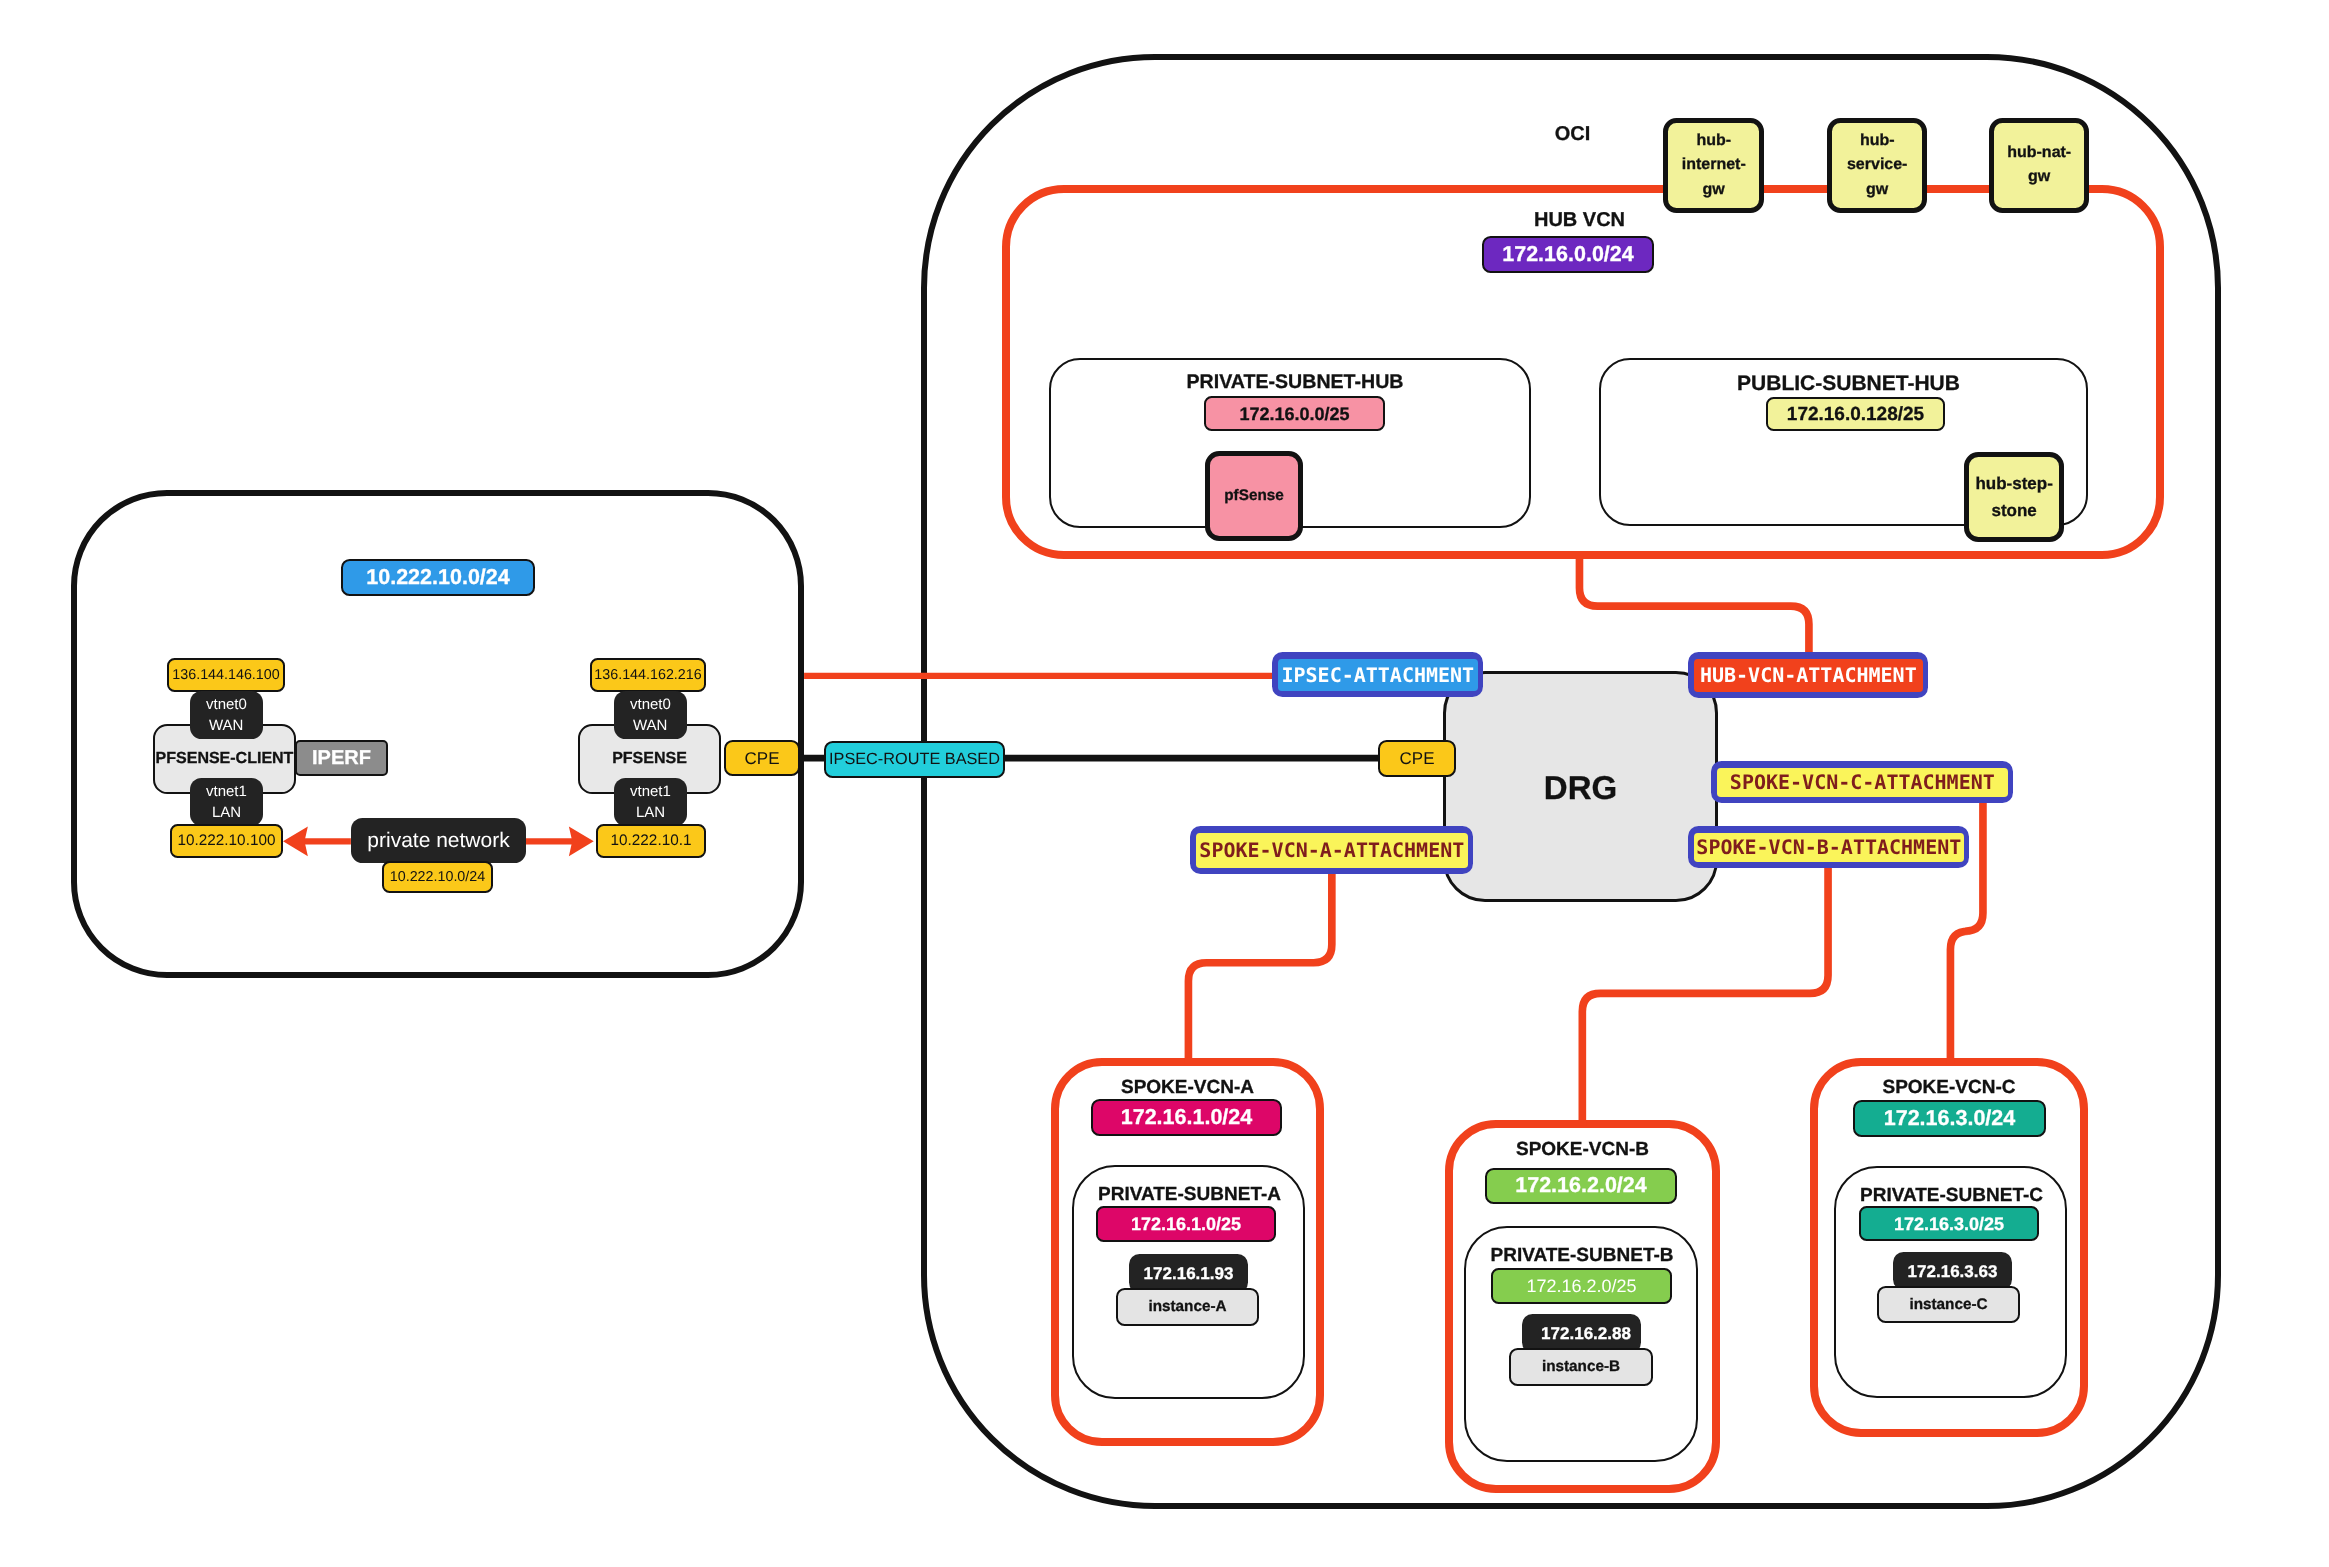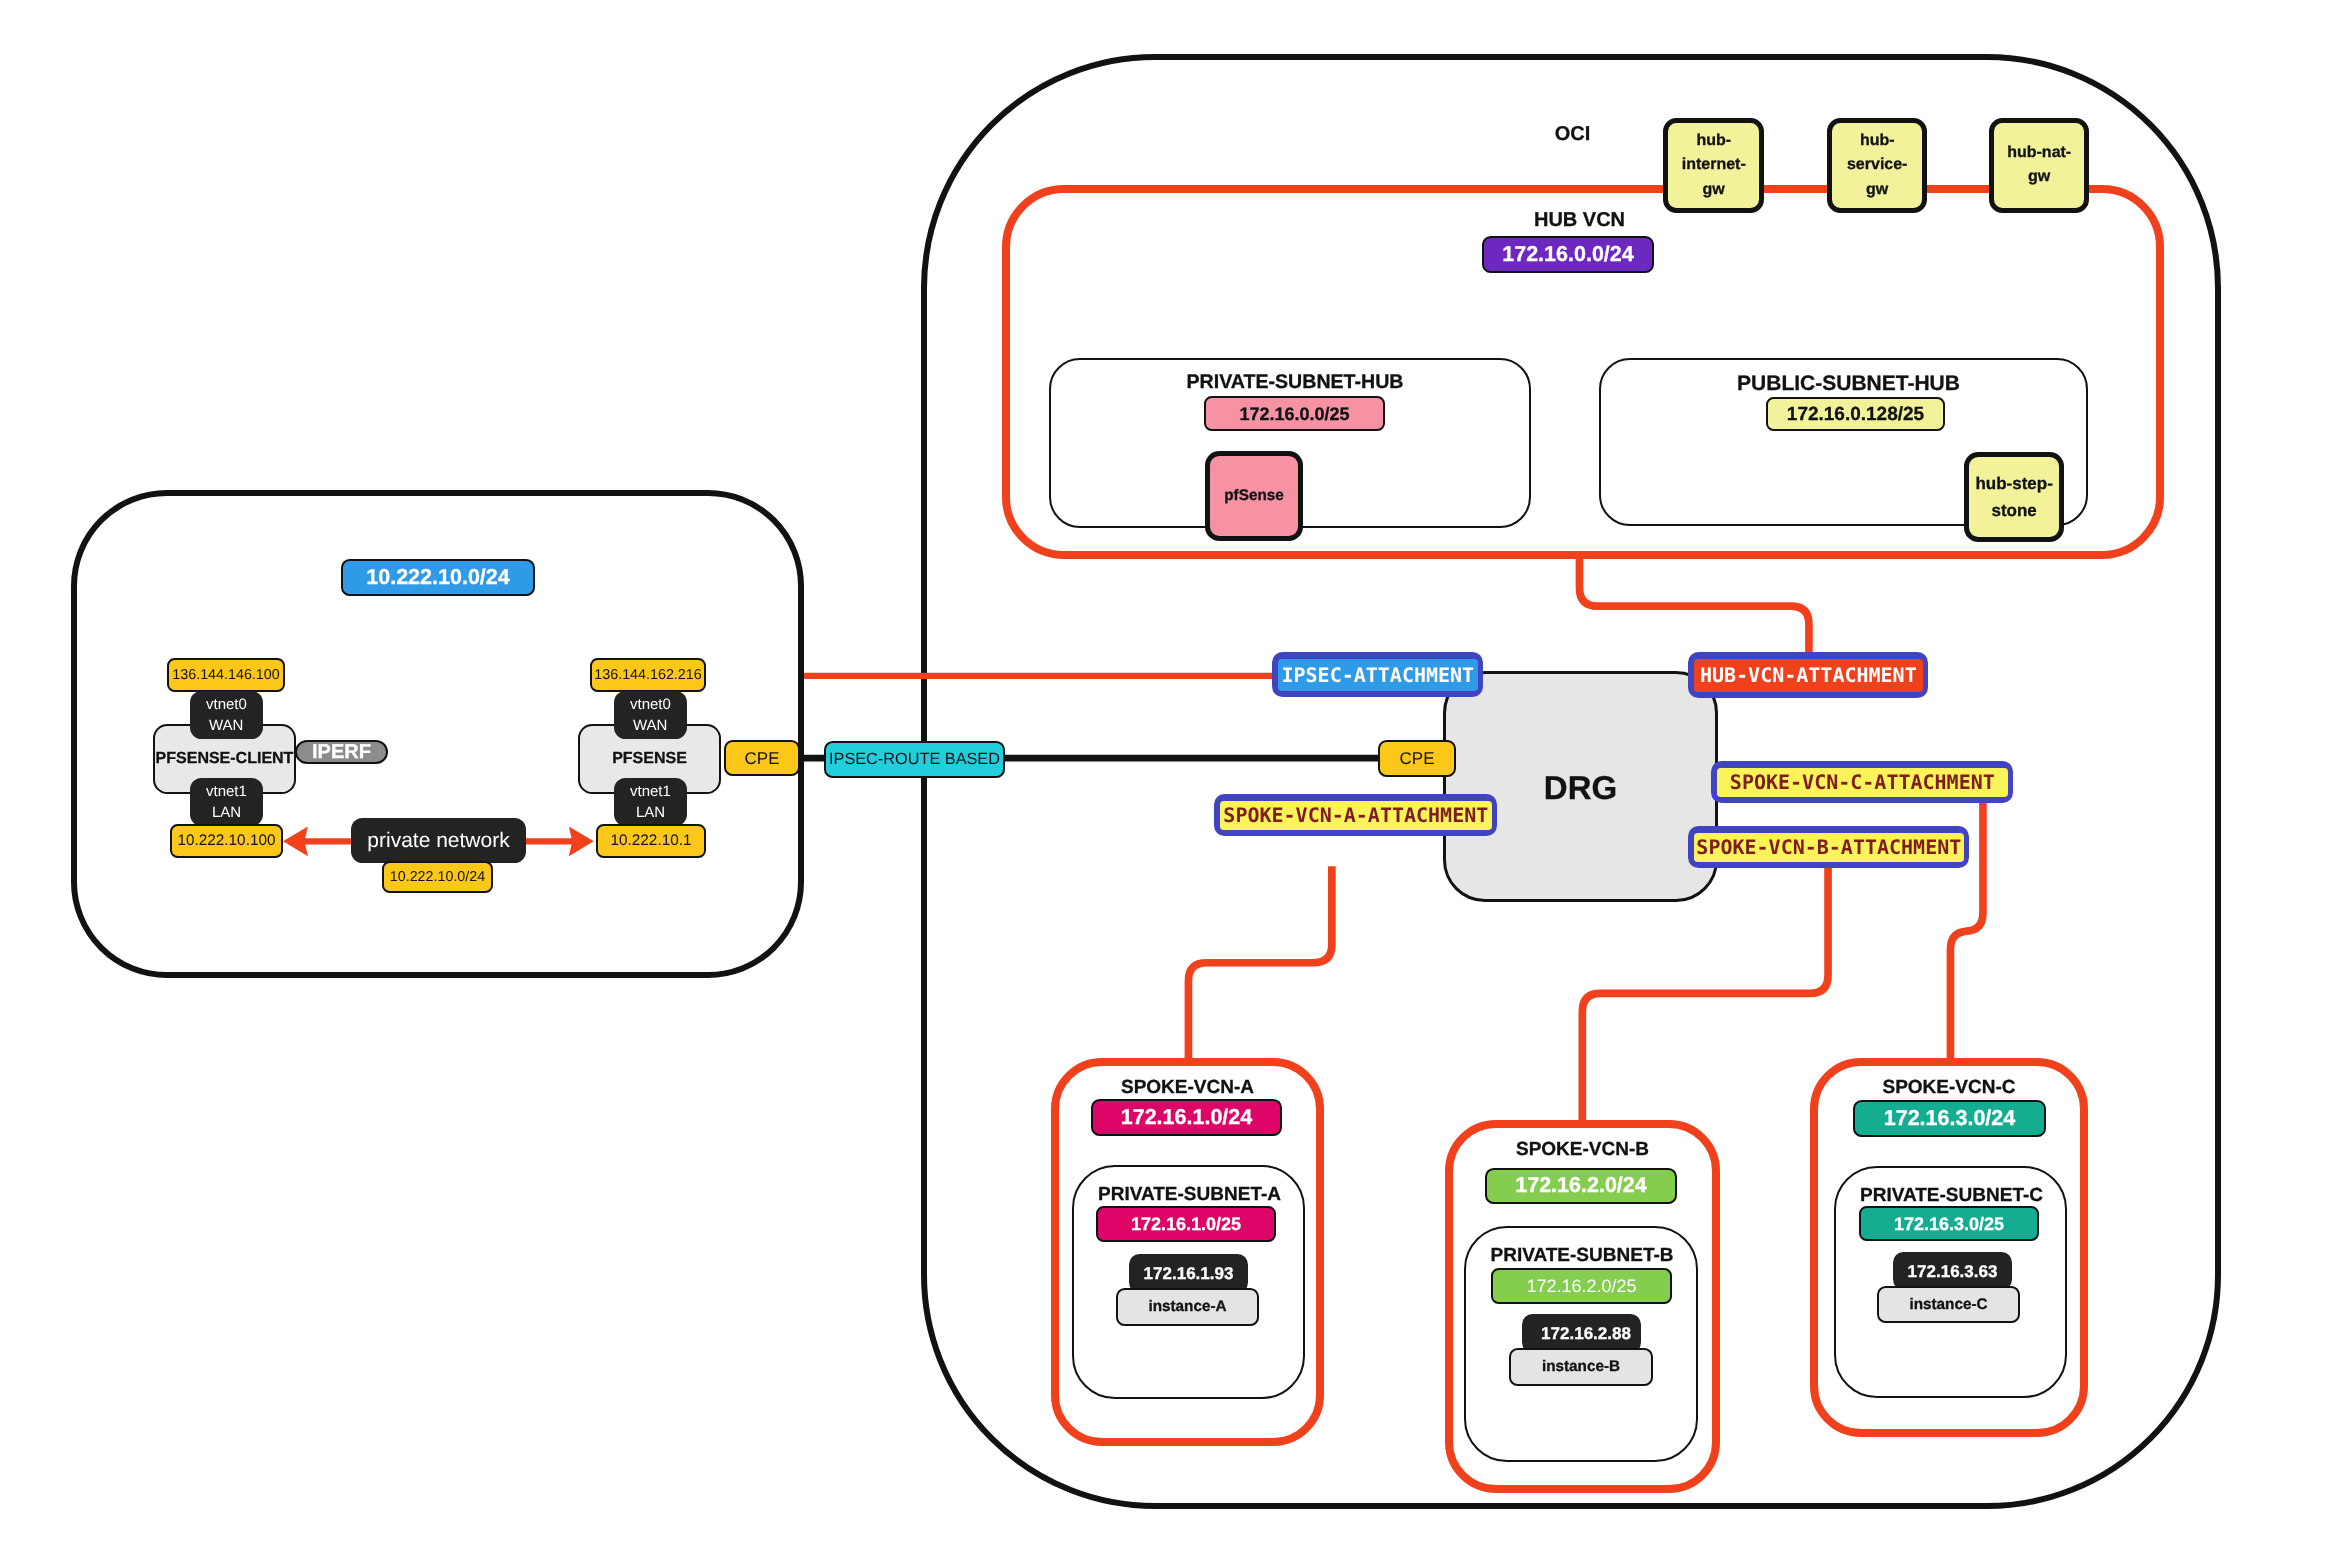--- a/index.html
+++ b/index.html
@@ -110,21 +110,21 @@
     <span style="margin-bottom:5.7px;">vtnet0</span>
     <span>WAN</span>
   </div>
   <div class="lab" style="left:153px;top:751px;width:143px;font-size:16px;">PFSENSE-CLIENT</div>
   <div class="chip cz-black col" style="left:190px;top:778px;width:73px;height:48px;border-radius:11.5px;font-size:15px;">
     <span style="margin-bottom:5.7px;">vtnet1</span>
     <span>LAN</span>
   </div>
   <div class="chip cz-yellow" style="left:170px;top:824px;width:113px;height:34px;border-radius:7.6px;font-size:15.3px;">10.222.10.100</div>
 
-  <div class="chip cz-darkgrey" style="left:295px;top:740px;width:93px;height:24px;border-radius:14px;font-size:20px;font-weight:700;">IPERF</div>
+  <div class="chip cz-darkgrey" style="left:295px;top:740px;width:93px;height:36px;border-radius:5px;font-size:20px;font-weight:700;">IPERF</div>
 
   <div class="chip cz-black" style="left:351px;top:818px;width:175px;height:45px;border-radius:11.5px;font-size:21px;">private network</div>
   <div class="chip cz-yellow" style="left:382px;top:861px;width:111px;height:32px;border-radius:7.6px;font-size:14.3px;">10.222.10.0/24</div>
 
   <div class="chip cz-yellow" style="left:590px;top:658px;width:116px;height:34px;border-radius:7.6px;font-size:14.3px;">136.144.162.216</div>
   <div class="chip cz-grey" style="left:578px;top:724px;width:143px;height:70px;border-radius:14.3px;"></div>
   <div class="chip cz-black col" style="left:614px;top:691px;width:73px;height:48px;border-radius:11.5px;font-size:15px;">
     <span style="margin-bottom:5.7px;">vtnet0</span>
     <span>WAN</span>
   </div>
@@ -170,21 +170,21 @@
 
   <div class="att att-blue" style="left:1272px;top:652px;width:211px;height:45px;">
     <span>IPSEC-ATTACHMENT</span>
   </div>
   <div class="att att-red" style="left:1688px;top:652px;width:240px;height:46px;">
     <span>HUB-VCN-ATTACHMENT</span>
   </div>
   <div class="att att-yellow" style="left:1711px;top:761px;width:302px;height:42px;">
     <span>SPOKE-VCN-C-ATTACHMENT</span>
   </div>
-  <div class="att att-yellow" style="left:1190px;top:794px;width:283px;height:42px;margin-left:24px;">
+  <div class="att att-yellow" style="left:1190px;top:826px;width:283px;height:48px;">
     <span>SPOKE-VCN-A-ATTACHMENT</span>
   </div>
   <div class="att att-yellow" style="left:1688px;top:826px;width:281px;height:42px;">
     <span>SPOKE-VCN-B-ATTACHMENT</span>
   </div>
 
   <div class="chip cz-yellow" style="left:1378px;top:740px;width:78px;height:37px;border-radius:8.6px;font-size:17px;">CPE</div>
 
   <div class="lab" style="left:1051px;top:1078px;width:273px;font-size:19px;">SPOKE-VCN-A</div>
   <div class="chip cz-magenta" style="left:1091px;top:1099px;width:191px;height:37px;border-radius:8.6px;font-size:21.5px;font-weight:700;">172.16.1.0/24</div>

